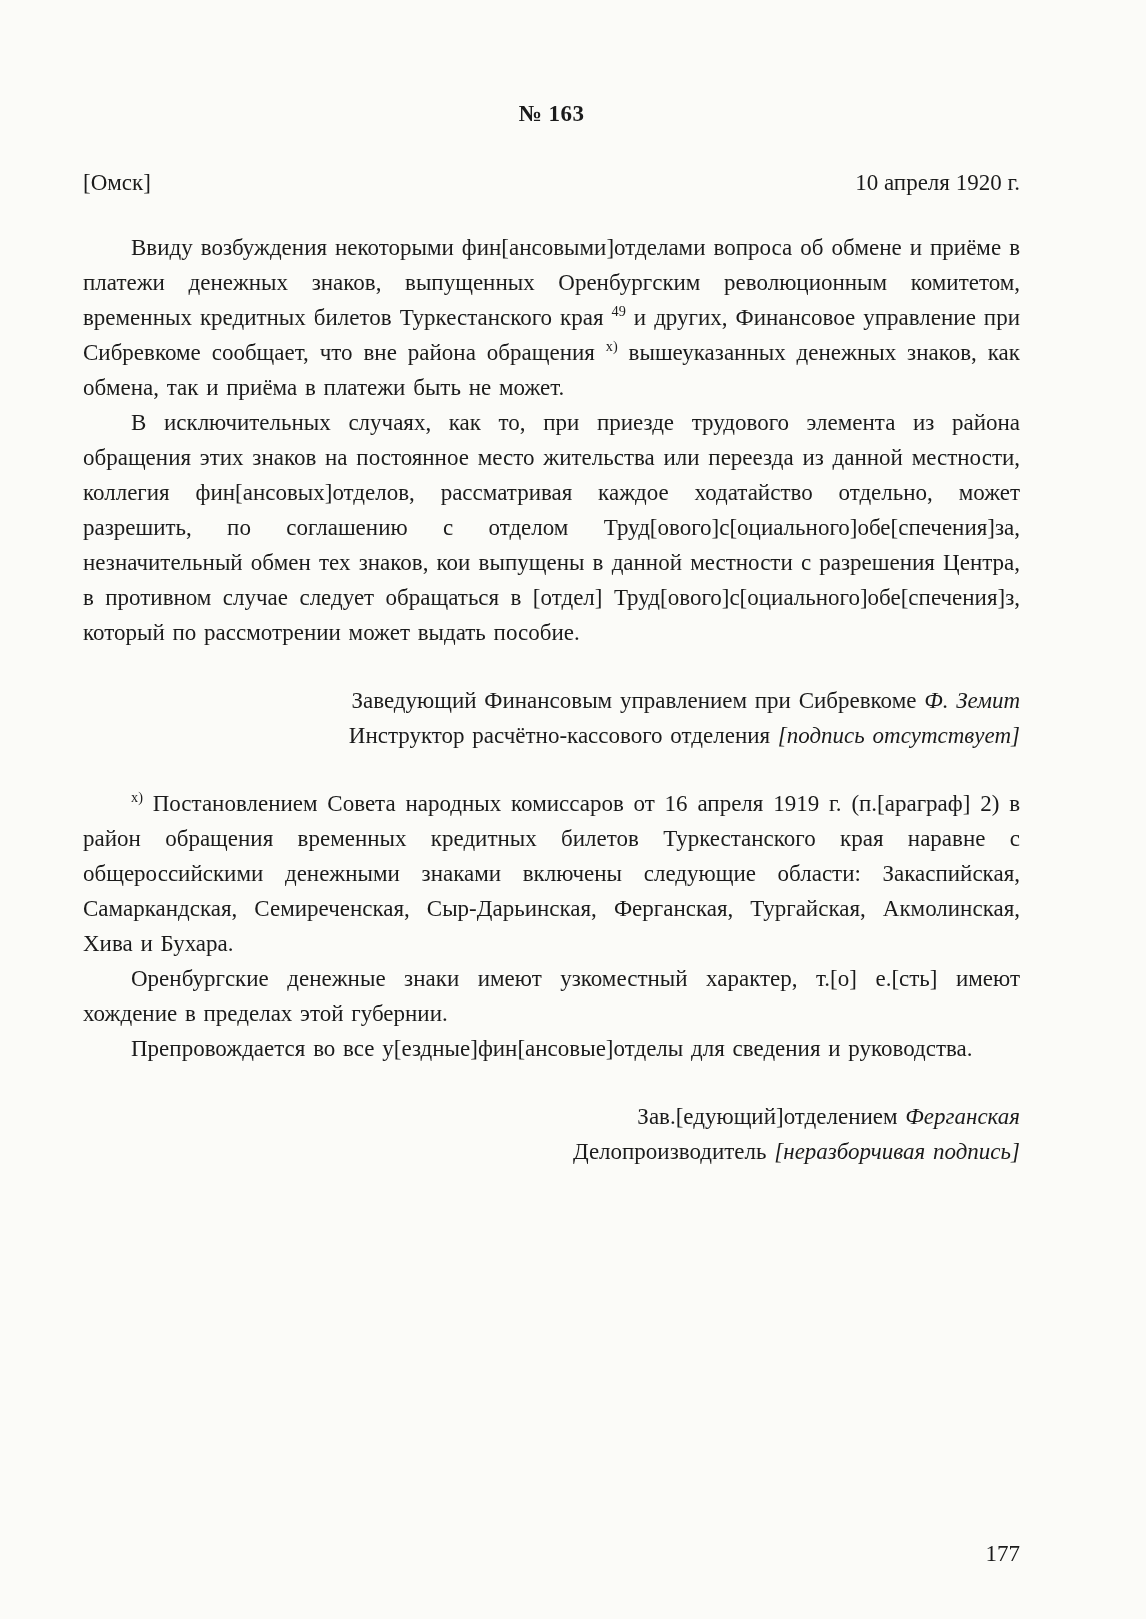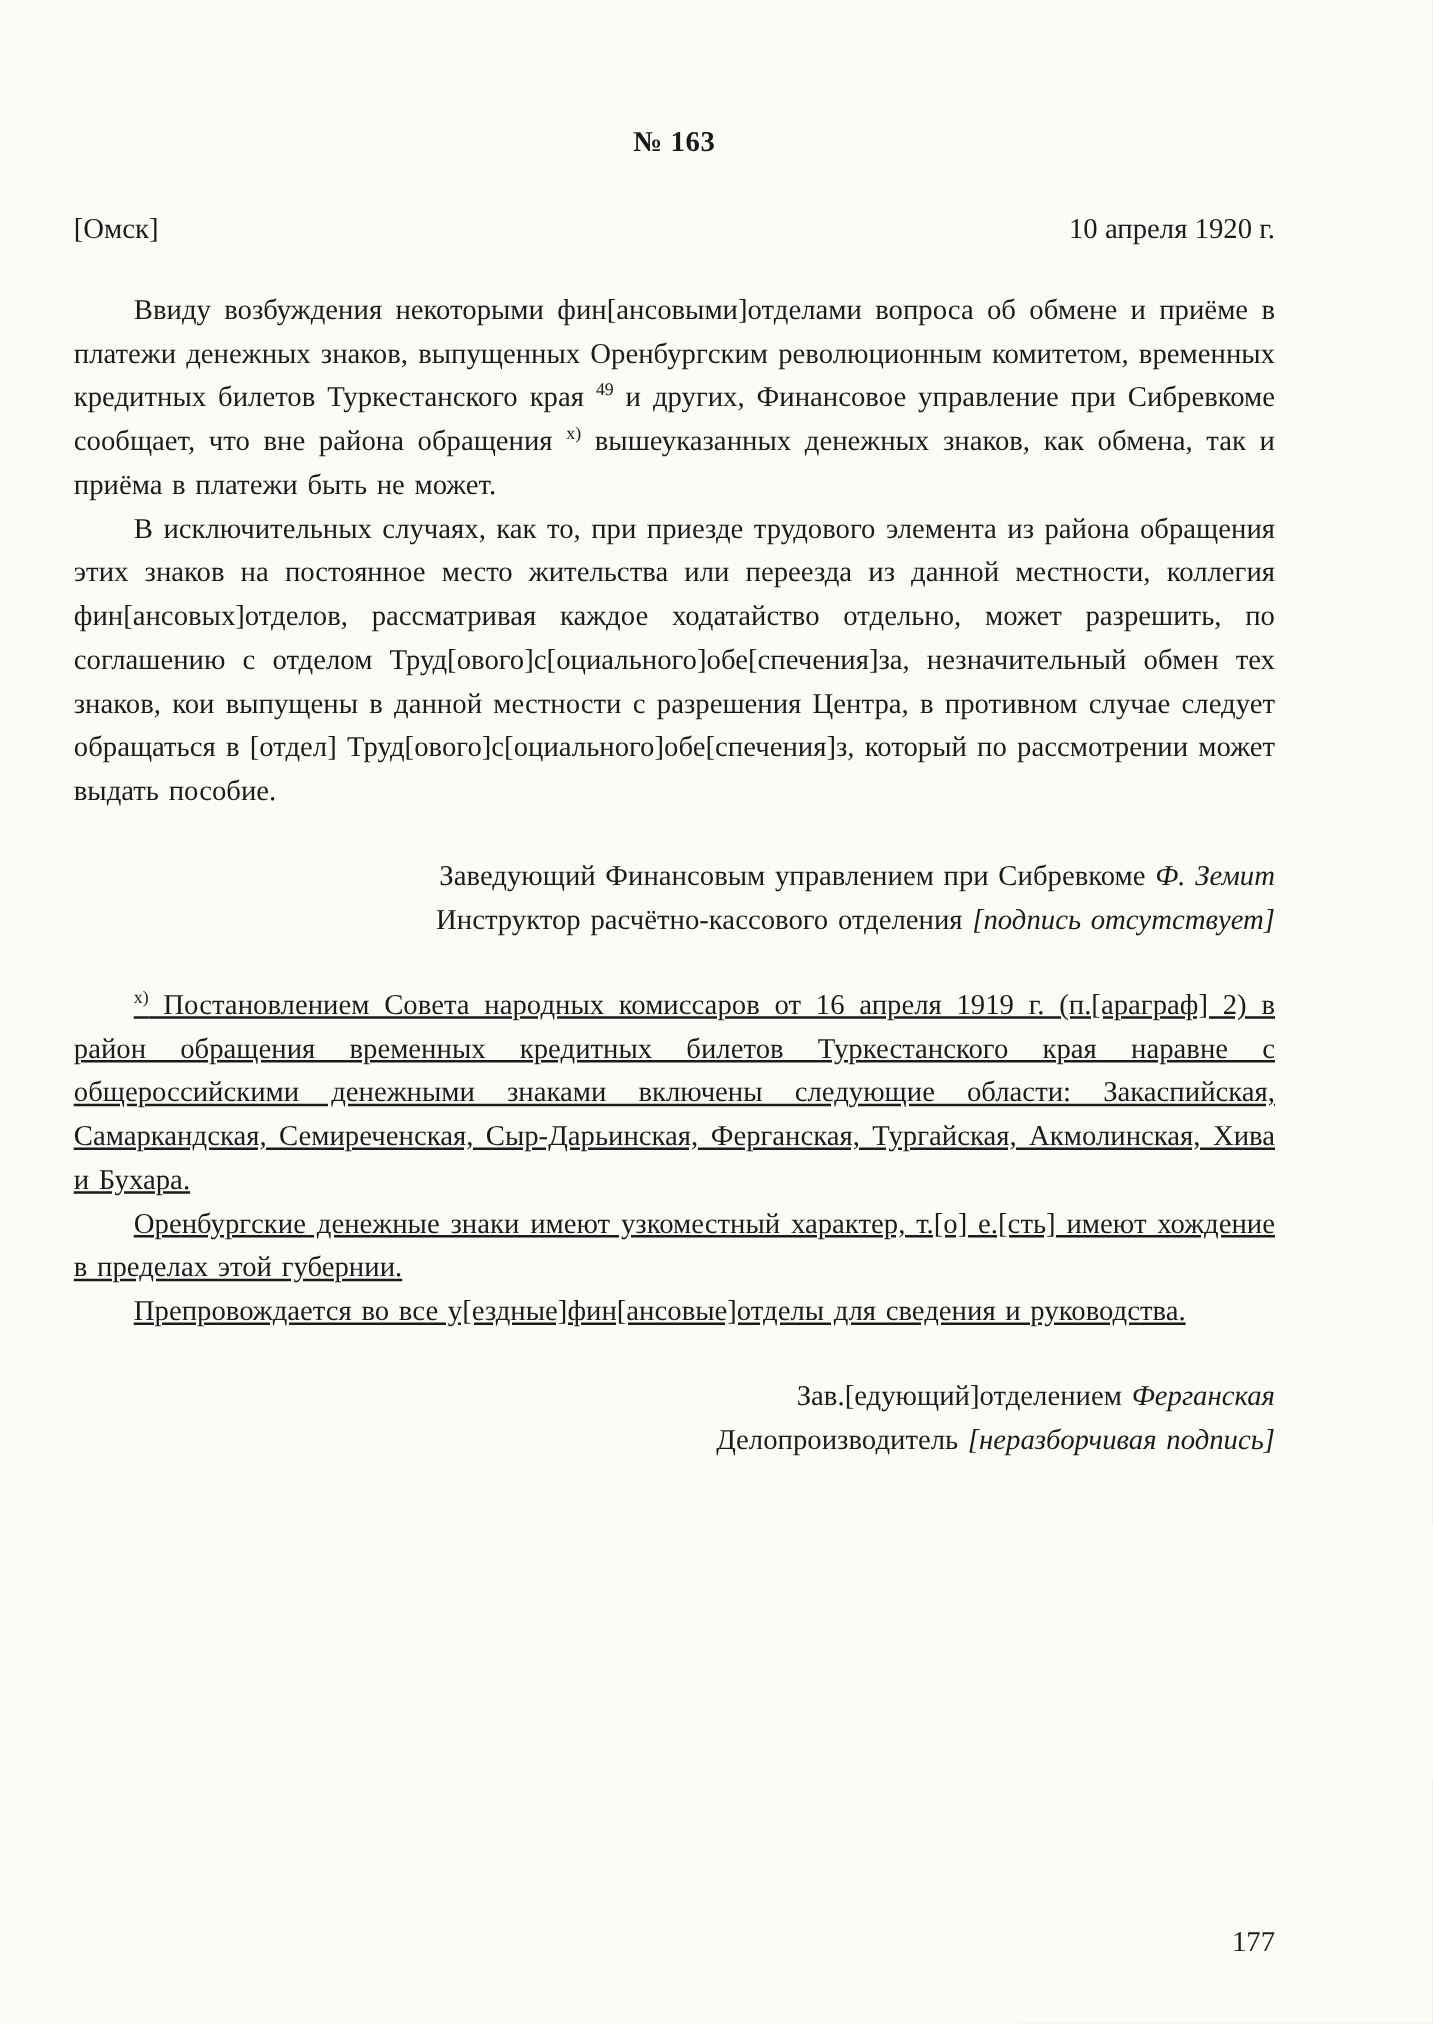--- a/index.html
+++ b/index.html
@@ -7,21 +7,21 @@
   body {
     width: 1146px;
     font-family: "Liberation Serif", serif;
   }
   .page {
     position: relative;
     width: 1146px;
     height: 1619px;
     background: #fbfbf8;
     color: #1b1b1b;
-    padding: 96px 126px 0 59px;
+    padding: 96px 126px 0 83px;
     font-size: 23px;
     line-height: 35px;
     overflow: hidden;
   }
   .heading {
     text-align: center;
     font-weight: bold;
   }
   .doc-number { letter-spacing: 0.5px; }
   .dateline {
@@ -43,21 +43,21 @@
     letter-spacing: 0;
     margin-top: 38px;
   }
   .sig-block { margin-top: 33px; }
   .sig-line {
     padding-left: 48px;
     text-align: right;
     word-spacing: 2px;
   }
   .italic { font-style: italic; }
-  .footnote-block { margin-top: 33px; text-decoration: underline; }
+  .footnote-block { margin-top: 33px; }
   .closing-block { margin-top: 33px; }
   .archive { margin-top: 33px; }
   .page-number {
     position: absolute;
     left: 86px;
     right: 126px;
     bottom: 48px;
     text-align: right;
   }
 </style>

